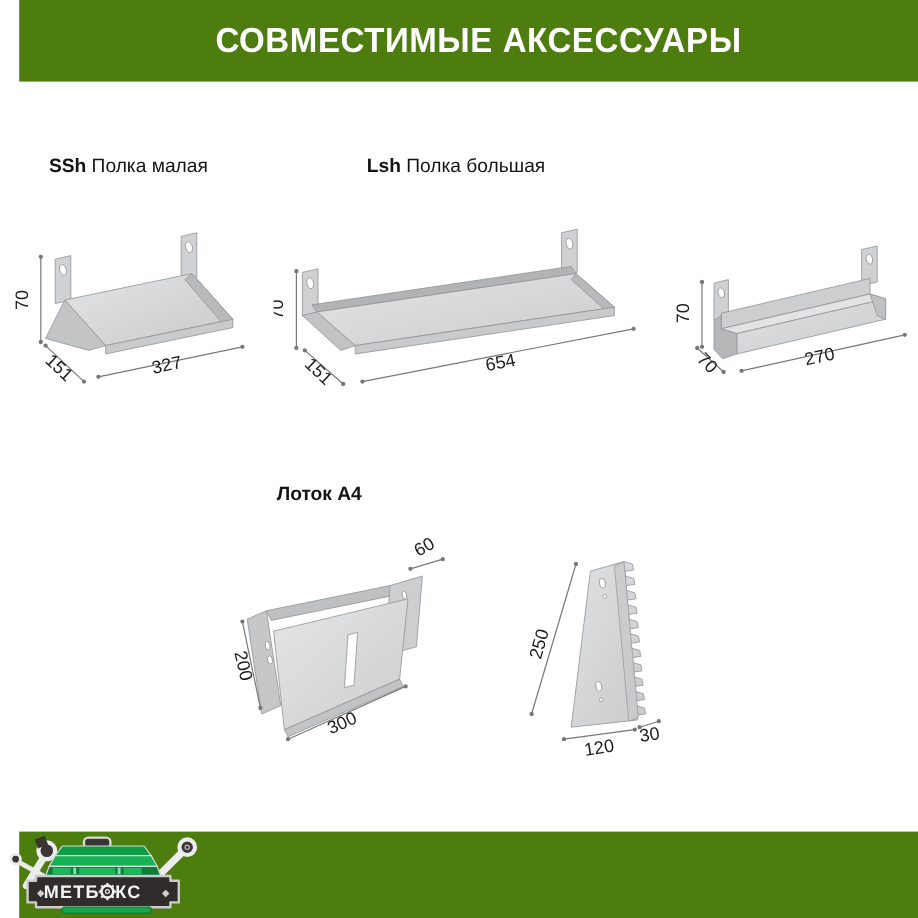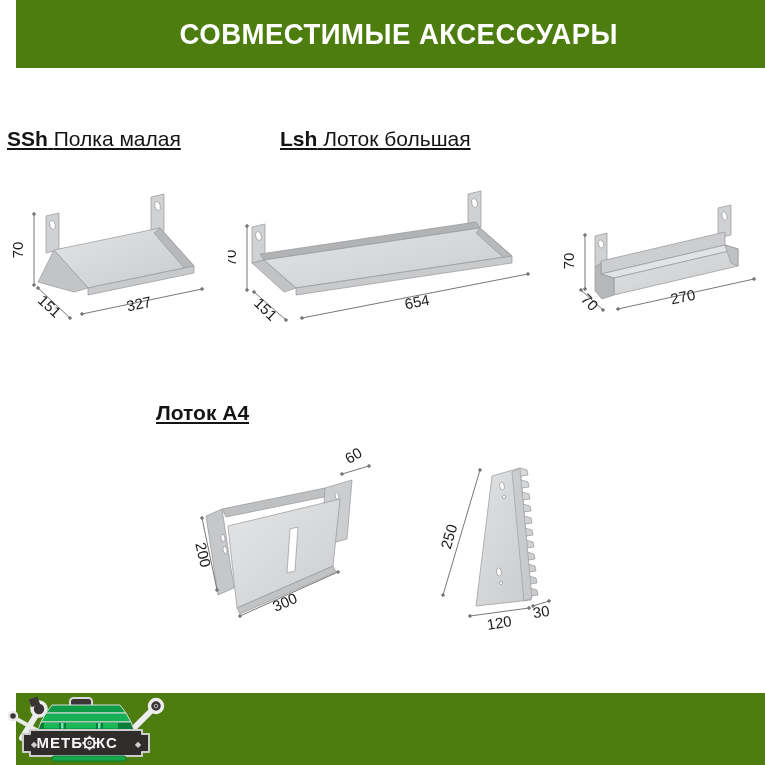--- a/index.html
+++ b/index.html
@@ -3,22 +3,22 @@
 <meta charset="utf-8">
 <style>
   html,body{margin:0;padding:0;background:#ffffff;}
   .page{position:relative;width:765px;height:765px;background:#ffffff;overflow:hidden;
         font-family:"Liberation Sans",sans-serif;}
   .bar{position:absolute;left:16px;width:765px;background:#4d7c0f;}
   .header{top:0;height:68px;display:flex;align-items:center;justify-content:center;}
   .title{color:#ffffff;font-size:29px;font-weight:bold;letter-spacing:.5px;
          transform:scaleX(.95);white-space:nowrap;}
   .footer{top:693px;height:72px;}
-  .plabel{position:absolute;width:200px;font-size:21px;color:#141414;
-          line-height:20px;text-decoration:underline;}
+  .plabel{position:absolute;width:200px;text-align:center;font-size:16px;color:#141414;
+          line-height:20px;}
   .plabel b{font-weight:bold;}
   .fig{position:absolute;}
   .metal{stroke:#95969a;stroke-width:.7;stroke-linejoin:round;}
   .dl{stroke:#787878;stroke-width:1;}
   .dim text{font-size:15px;fill:#1c1c1c;text-anchor:middle;font-family:"Liberation Sans",sans-serif;}
   .endtick{fill:#787878;}
 </style>
 </head>
 <body>
 
@@ -28,21 +28,21 @@
     <div class="title">СОВМЕСТИМЫЕ АКСЕССУАРЫ</div>
   </div>
 
   <div class="plabel" style="left:7px;top:129px">
     <b>SSh</b>
     <span>Полка малая</span>
     <div></div>
   </div>
   <div class="plabel" style="left:280px;top:129px">
     <b>Lsh</b>
-    <span>Лоток большая</span>
+    <span>Полка большая</span>
     <div></div>
   </div>
 
   <svg class="fig" style="left:10px;top:192px" width="195" height="130" viewBox="0 0 195 130">
     <defs>
       <linearGradient id="gA" x1="0" y1="0" x2="1" y2="1">
         <stop offset="0" stop-color="#e3e4e5"></stop>
           <stop offset="1" stop-color="#c9cacc"></stop>
       </linearGradient>
     </defs>
@@ -139,21 +139,21 @@
         <circle class="endtick" cx="60" cy="112" r="1.3"></circle>
         <circle class="endtick" cx="196" cy="82" r="1.3"></circle>
     </g>
     <g class="dim">
       <text transform="translate(16 64) rotate(-90)">70</text>
       <text transform="translate(28 109) rotate(45)">70</text>
       <text transform="translate(126 105) rotate(-12)">270</text>
     </g>
   </svg>
 
-  <div class="plabel" style="left:156px;top:403px">
+  <div class="plabel" style="left:166px;top:403px">
     <b>Лоток А4</b>
     <span></span>
     <div></div>
   </div>
 
   <svg class="fig" style="left:190px;top:438px" width="215" height="200" viewBox="0 0 215 200">
     <defs>
       <linearGradient id="gD" x1="0" y1="0" x2="1" y2="1">
         <stop offset="0" stop-color="#e4e5e6"></stop>
           <stop offset="1" stop-color="#ccced0"></stop>

